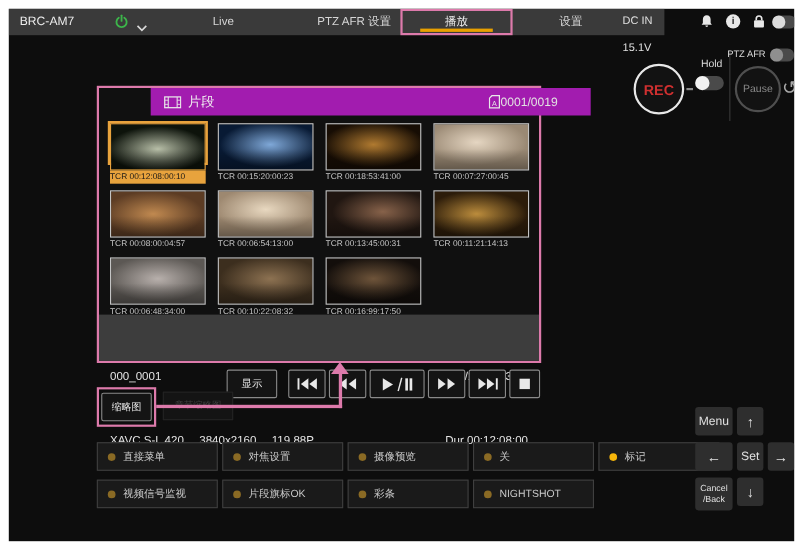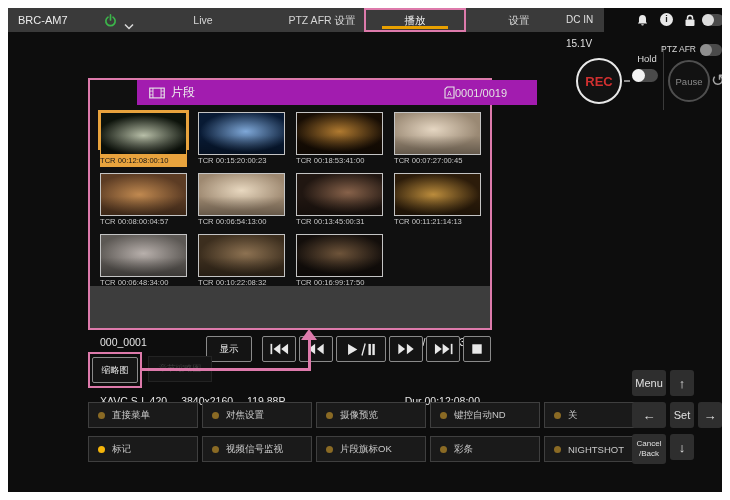--- a/index.html
+++ b/index.html
@@ -316,24 +316,20 @@
         <div class="assign-btn">
           <span class="assign-dot"></span>
           <span>对焦设置</span>
         </div>
         <div class="assign-btn">
           <span class="assign-dot"></span>
           <span>摄像预览</span>
         </div>
         <div class="assign-btn">
           <span class="assign-dot"></span>
-          <span>键控自动ND</span>
-        </div>
-        <div class="assign-btn">
-          <span class="assign-dot"></span>
           <span>关</span>
         </div>
         <div class="assign-btn on">
           <span class="assign-dot"></span>
           <span>标记</span>
         </div>
         <div class="assign-btn">
           <span class="assign-dot"></span>
           <span>视频信号监视</span>
         </div>

